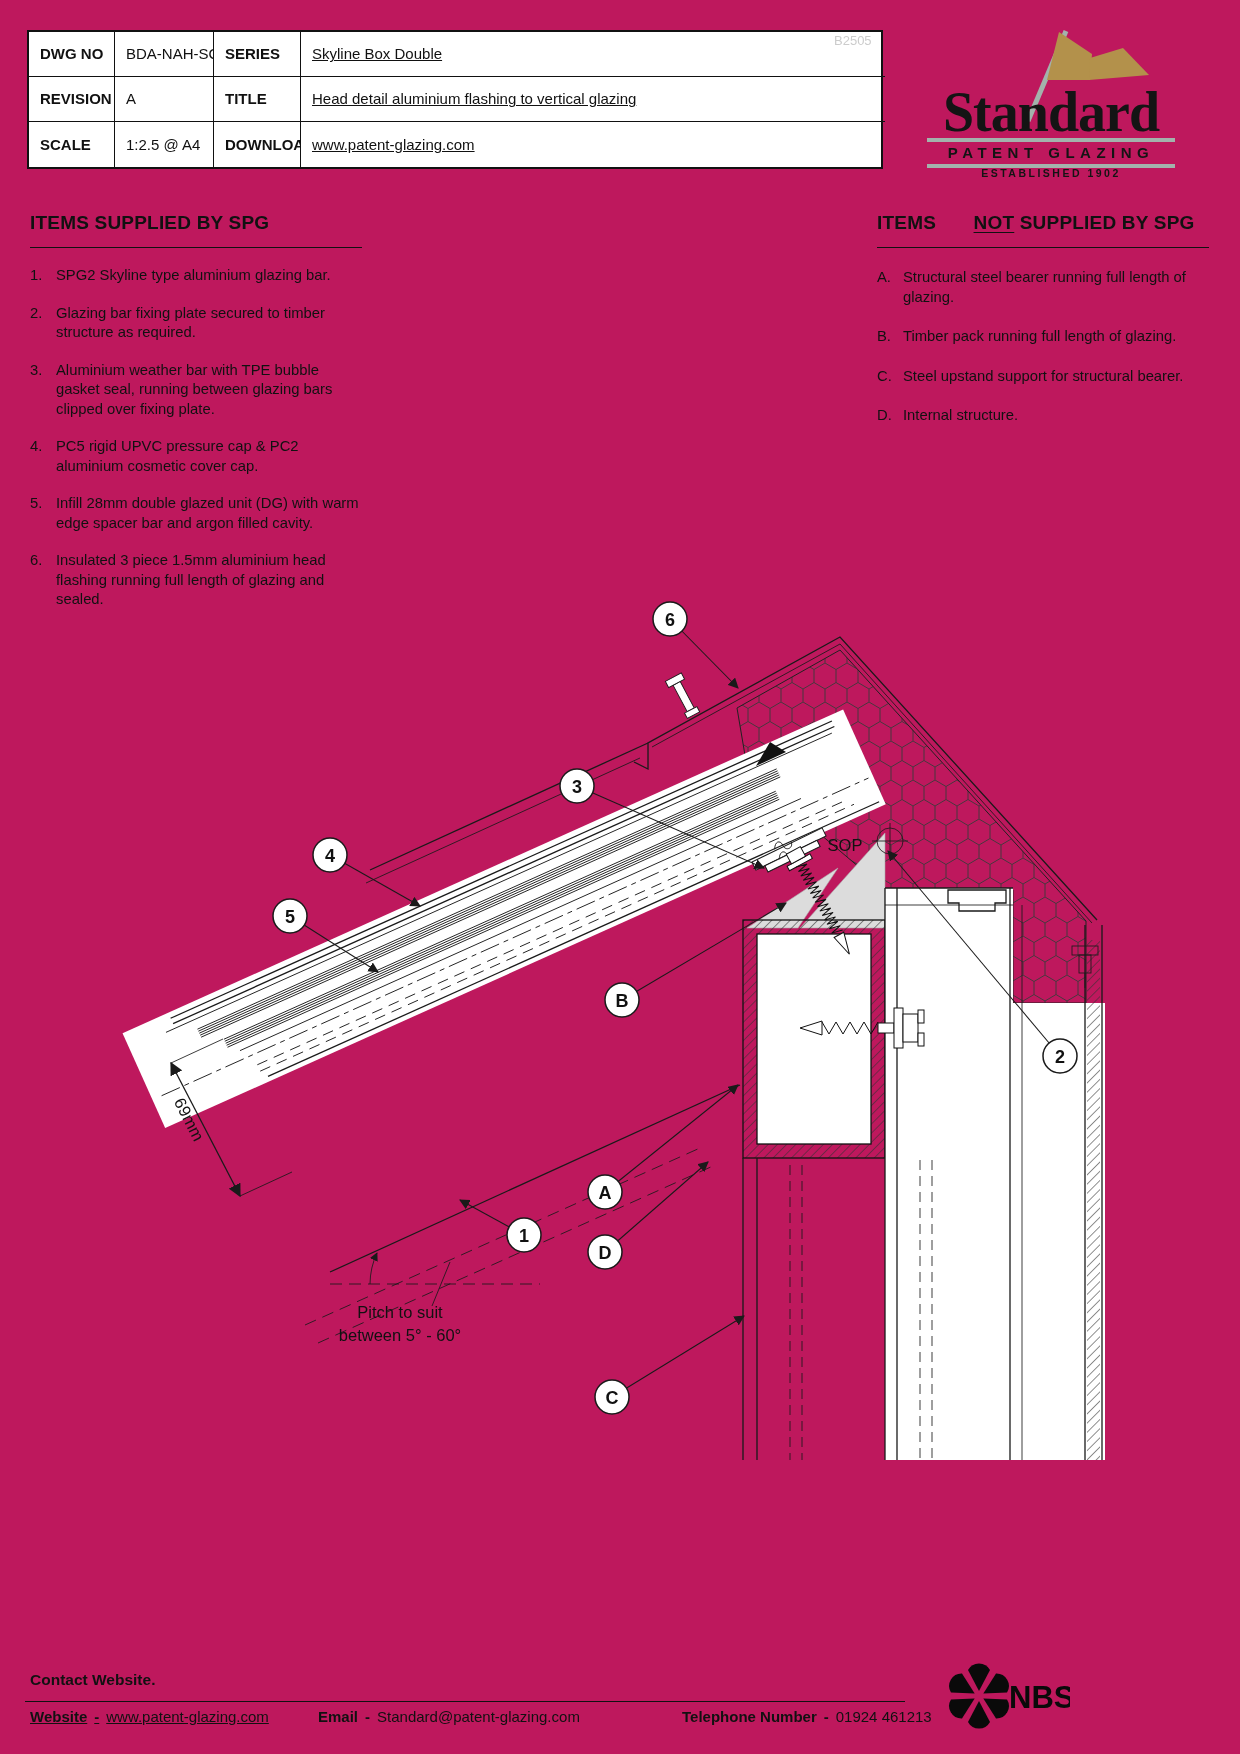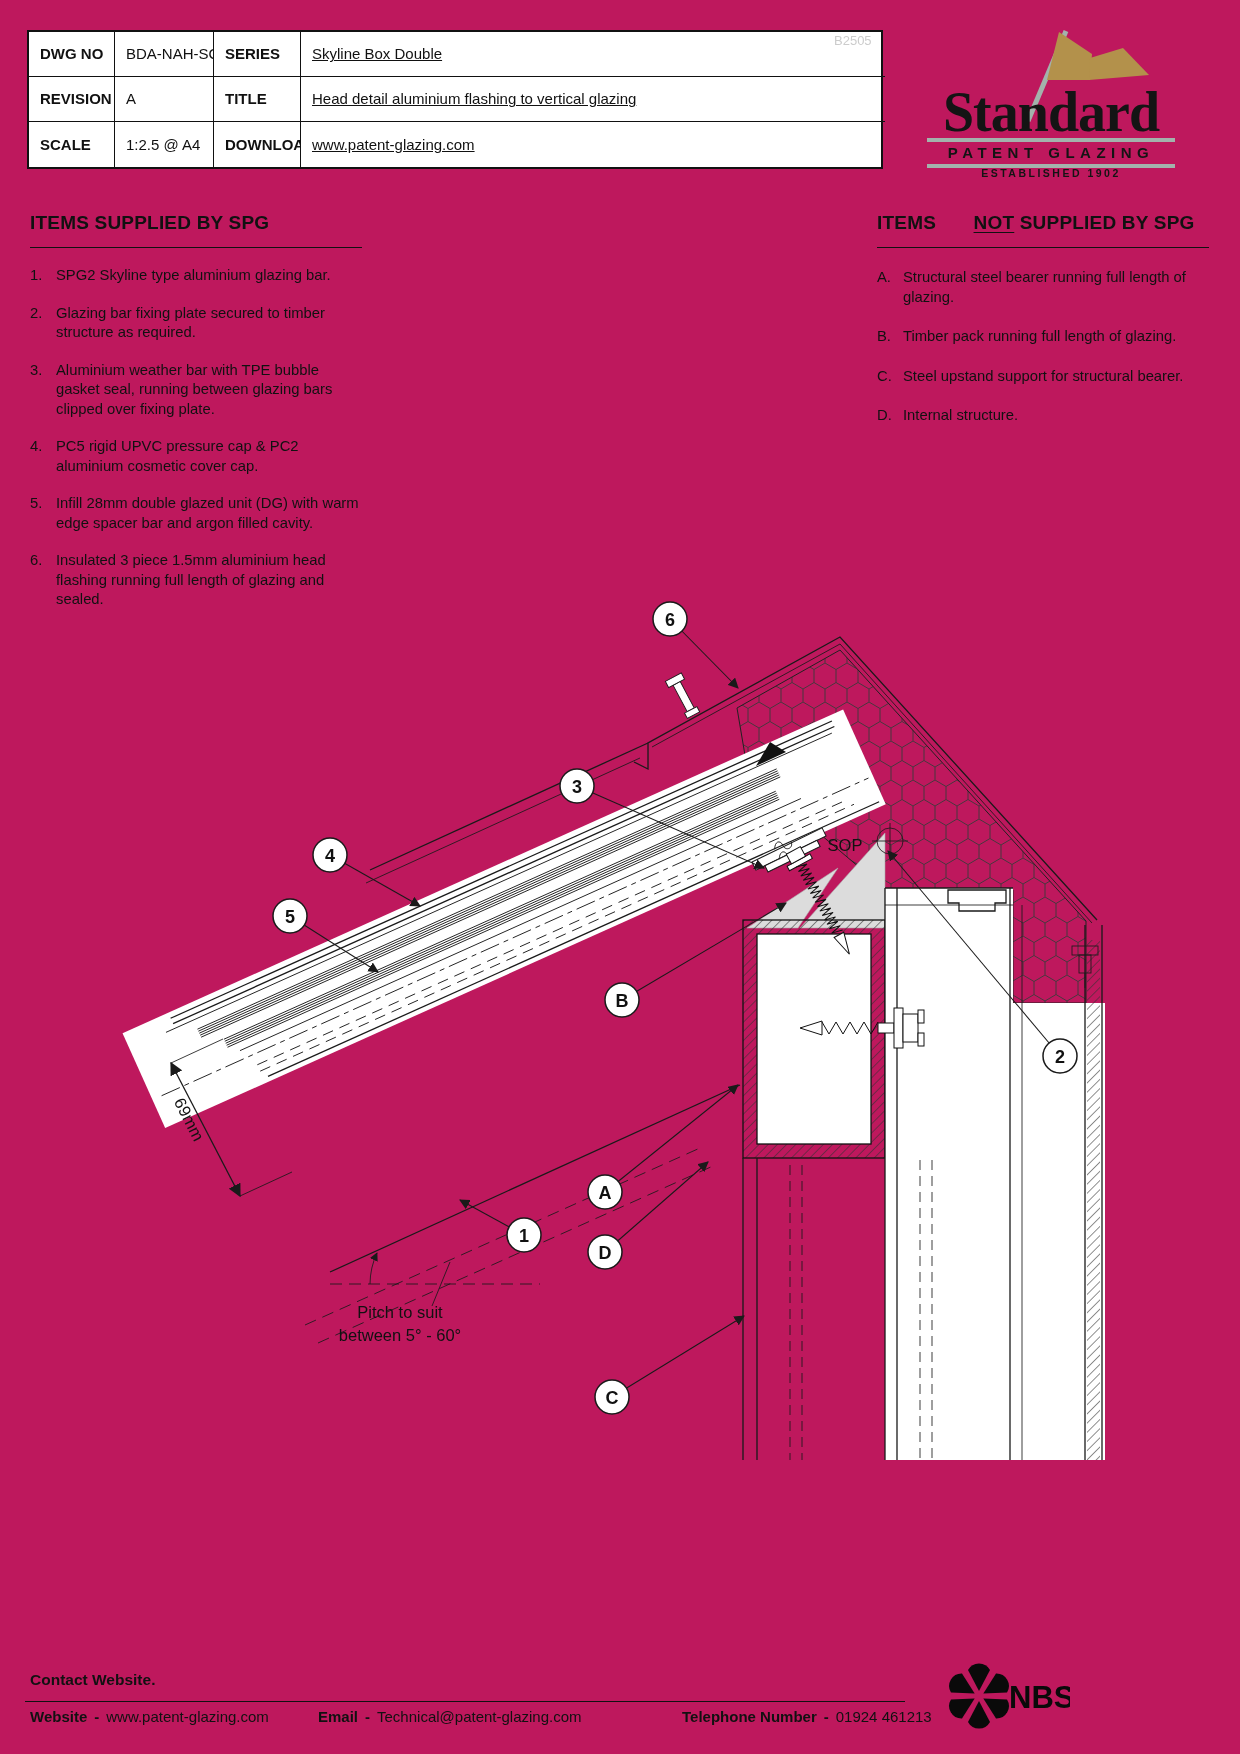--- a/index.html
+++ b/index.html
@@ -31,21 +31,21 @@
   .supplied{left:30px;top:212px;}
   .notsupplied{left:877px;top:212px;}
   .keycol{left:30px;top:680px;}
   .keycol p{margin:17px 0 0 0;font-size:15px;}
 
   
   .contact-heading{position:absolute;left:30px;top:1671px;font-size:15.5px;font-weight:bold;}
   .footer-line{position:absolute;left:25px;top:1701px;width:880px;border-top:1.7px solid #111;}
   .contact{position:absolute;left:30px;top:1708px;width:910px;height:26px;font-size:15px;}
   .cgroup{position:absolute;top:0;white-space:nowrap;}
-  .cg-w{left:0;} .cg-e{left:288px;} .cg-t{left:652px;}
+  .cg-w{left:0;text-decoration:underline;} .cg-e{left:288px;} .cg-t{left:652px;}
   .sep{font-weight:bold;margin:0 7px;}
   .nbs{position:absolute;left:945px;top:1656px;}
 
   
   svg#cad{position:absolute;left:0;top:0;}
   .ln{stroke:#1a1a1a;stroke-width:1.3;fill:none;}
   .thin{stroke:#1a1a1a;stroke-width:.85;fill:none;}
   .ldr{stroke:#1a1a1a;stroke-width:1.05;}
   .co{fill:#fff;stroke:#1a1a1a;stroke-width:1.5;}
   .cot{font-size:18px;font-weight:bold;text-anchor:middle;fill:#111;}
@@ -327,21 +327,21 @@
         <line x1="612" y1="1397" x2="744" y2="1316" class="ldr" marker-end="url(#arw)"></line>
         <circle cx="612" cy="1397" r="17" class="co"></circle>
         <text x="612" y="1403.5" class="cot">C</text>
       </g>
   </svg>
 
   <div class="contact-heading">Contact Website.</div>
   <div class="footer-line"></div>
   <div class="contact">
     <span class="cgroup cg-w"><b>Website</b><span class="sep">-</span><span>www.patent-glazing.com</span></span>
-    <span class="cgroup cg-e"><b>Email</b><span class="sep">-</span><span>Technical@patent-glazing.com</span></span>
+    <span class="cgroup cg-e"><b>Email</b><span class="sep">-</span><span>Standard@patent-glazing.com</span></span>
     <span class="cgroup cg-t"><b>Telephone Number</b><span class="sep">-</span><span>01924 461213</span></span>
   </div>
 
   <div class="nbs">
     <svg width="125" height="80" viewBox="0 0 125 80">
       <g transform="translate(34,40)" fill="#0a0a0a">
         <path d="M0 -5 L-11 -26 A12.5 12.5 0 0 1 11 -26 Z" transform="rotate(0)"></path>
         <path d="M0 -5 L-11 -26 A12.5 12.5 0 0 1 11 -26 Z" transform="rotate(60)"></path>
         <path d="M0 -5 L-11 -26 A12.5 12.5 0 0 1 11 -26 Z" transform="rotate(120)"></path>
         <path d="M0 -5 L-11 -26 A12.5 12.5 0 0 1 11 -26 Z" transform="rotate(180)"></path>

